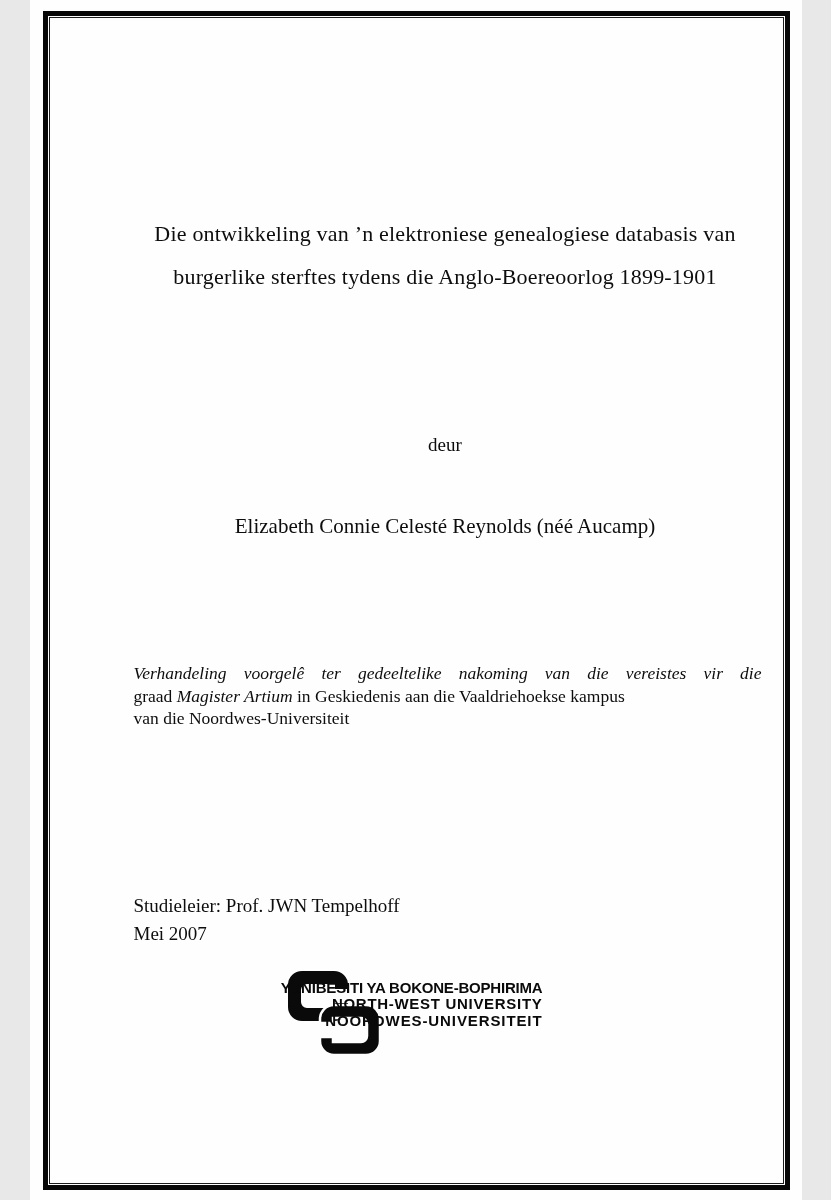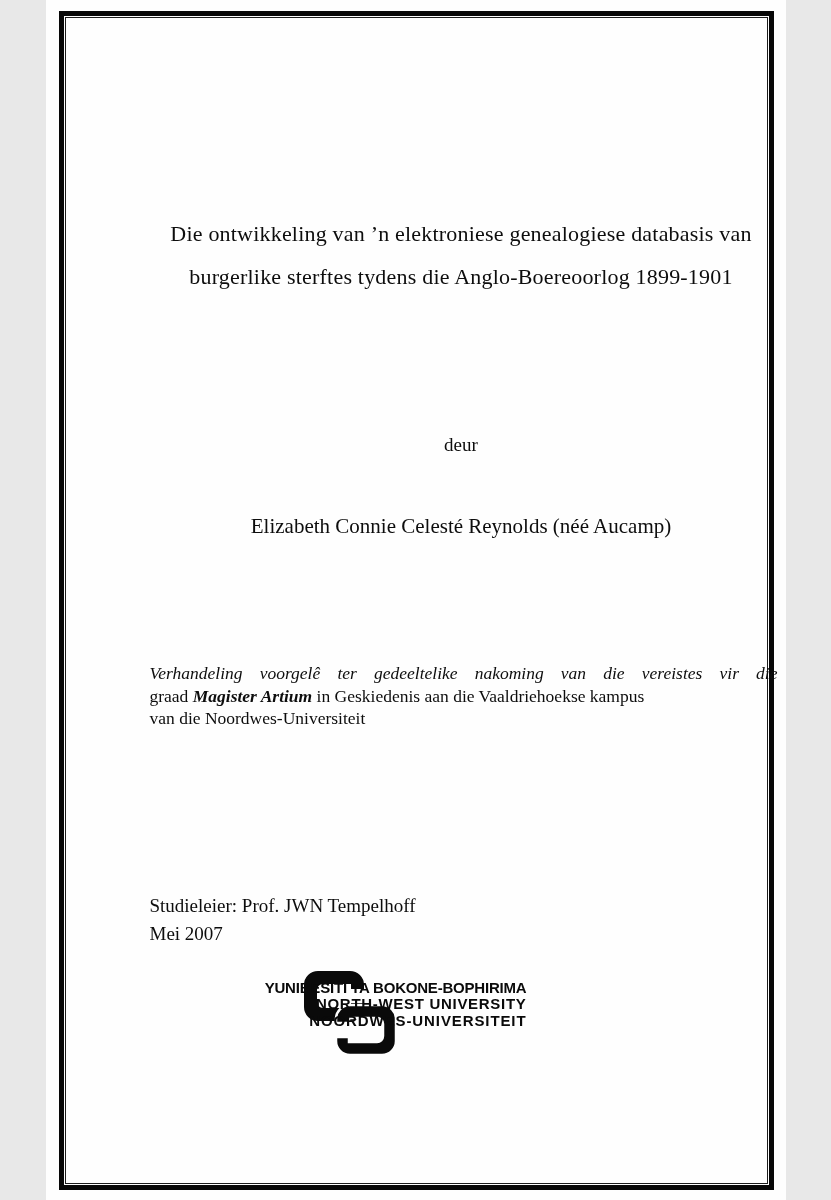--- a/index.html
+++ b/index.html
@@ -4,20 +4,21 @@
 <style>
   html,body{margin:0;padding:0;background:#e8e8e8;}
   .page{
     position:relative;
     width:740px;height:1200px;
     background:#fefefe;
     margin:0 auto;
     font-family:"Liberation Serif", serif;
     color:#0d0d0d;
     overflow:hidden;
+    padding-left:32px;
   }
   .frame{
     position:absolute;
     left:13px;top:11px;right:12px;bottom:10px;
     border:5px solid #070707;
   }
   .frame-inner{
     position:absolute;
     left:1px;top:1px;right:1px;bottom:1px;
     border:1px solid #1c1c1c;
@@ -48,21 +49,21 @@
     left:104px;top:662px;width:628px;
     font-size:17.5px;
     line-height:22.5px;
   }
   .submission .just{
     text-align:justify;
     text-align-last:justify;
     word-spacing:1px;
     font-style:italic;
   }
-  .italic{font-style:italic;font-weight:bold;}
+  .italic{font-style:italic;}
   .advisor-block{
     position:absolute;
     left:104px;top:884px;
     font-size:19px;
     line-height:28px;
     margin-top:8px;
   }
   .logo-mark{
     position:absolute;
     left:257px;top:971px;

